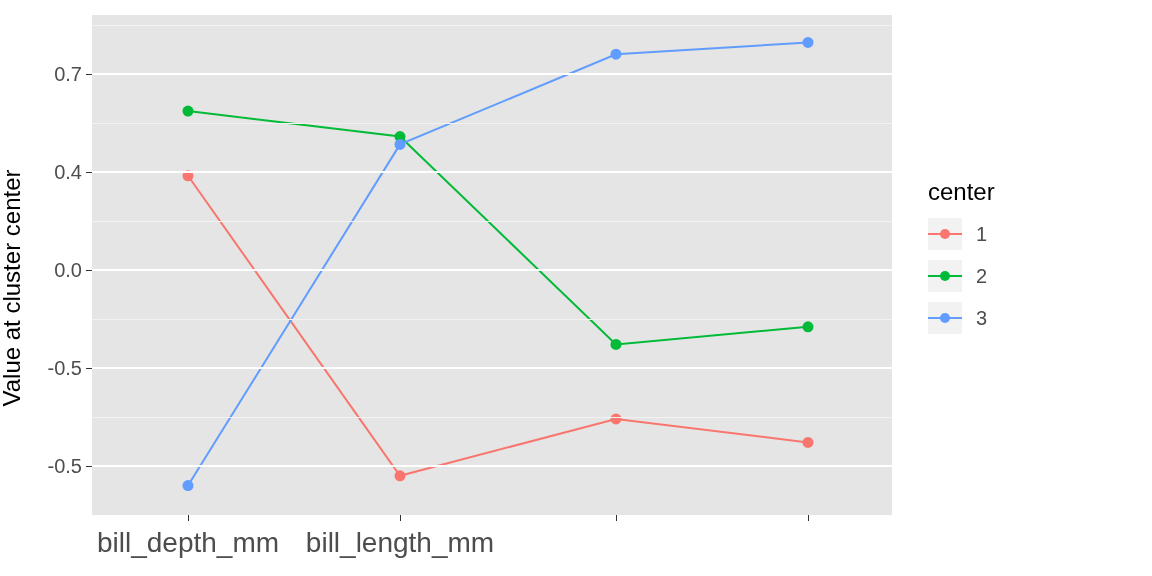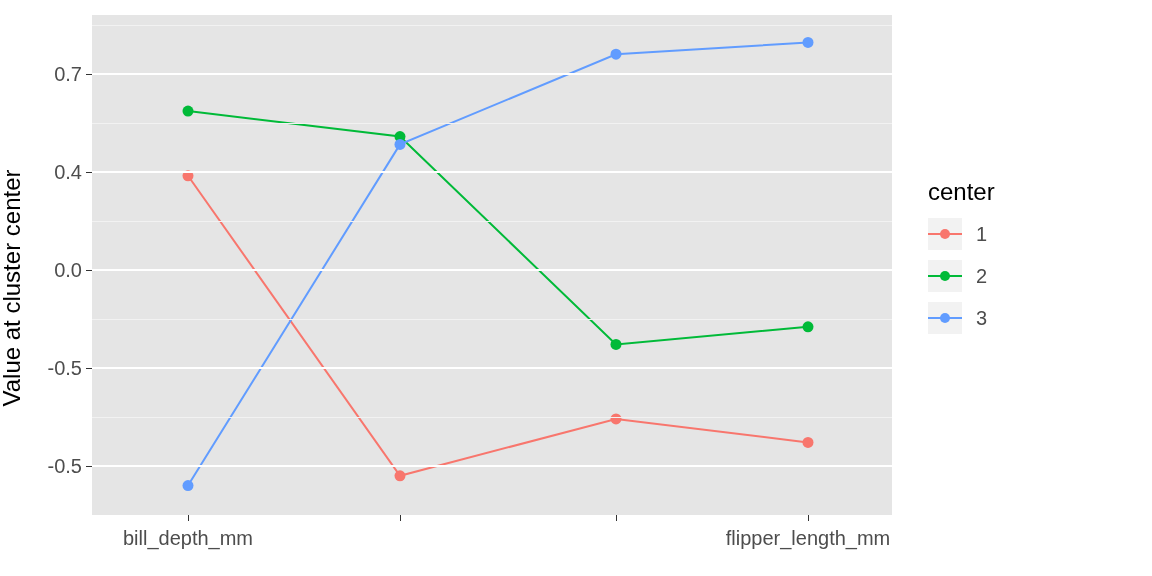--- a/index.html
+++ b/index.html
@@ -46,21 +46,21 @@
     width: 6px;
     height: 1px;
     background:#333;
     margin-right: 0;
   }
   .x-tick-label {
     position:absolute;
     top: 100%;
     transform: translateX(-50%);
     margin-top: 12px;
-    font-size: 20px;
+    font-size: 28px;
     color:#4d4d4d;
     white-space: nowrap;
   }
   .x-tick-mark {
     position:absolute;
     top: 100%;
     width: 1px;
     height: 6px;
     background:#333;
     margin-top: 0;
@@ -151,23 +151,23 @@
       <div class="y-tick-label" style="top: 156.863px;">0.4</div>
       <div class="y-tick-mark" style="top: 156.863px;"></div>
       <div class="grid-minor-h" style="top: 107.843px;"></div>
       <div class="grid-major-h" style="top: 57.8235px;"></div>
       <div class="y-tick-label" style="top: 58.8235px;">0.7</div>
       <div class="y-tick-mark" style="top: 58.8235px;"></div>
       <div class="grid-minor-h" style="top: 9.80392px;"></div>
       <div class="x-tick-mark" style="left: 96px;"></div>
       <div class="x-tick-label" style="left: 96px;">bill_depth_mm</div>
       <div class="x-tick-mark" style="left: 308px;"></div>
+      <div class="x-tick-label" style="left: 308px;">bill_length_mm</div>
       <div class="x-tick-mark" style="left: 524px;"></div>
       <div class="x-tick-mark" style="left: 716px;"></div>
-      <div class="x-tick-label" style="left: 716px;">flipper_length_mm</div>
     </div>
 
   <div class="legend" id="legend" style="left: 928px; top: 178px;">
     <div class="legend-title">center</div>
     <div id="legend-items">
         <div class="legend-item">
           <div class="legend-key">
             <div class="legend-key-line" style="background: rgb(248, 118, 109);"></div>
             <div class="legend-key-dot" style="background: rgb(248, 118, 109);"></div>
           </div>

